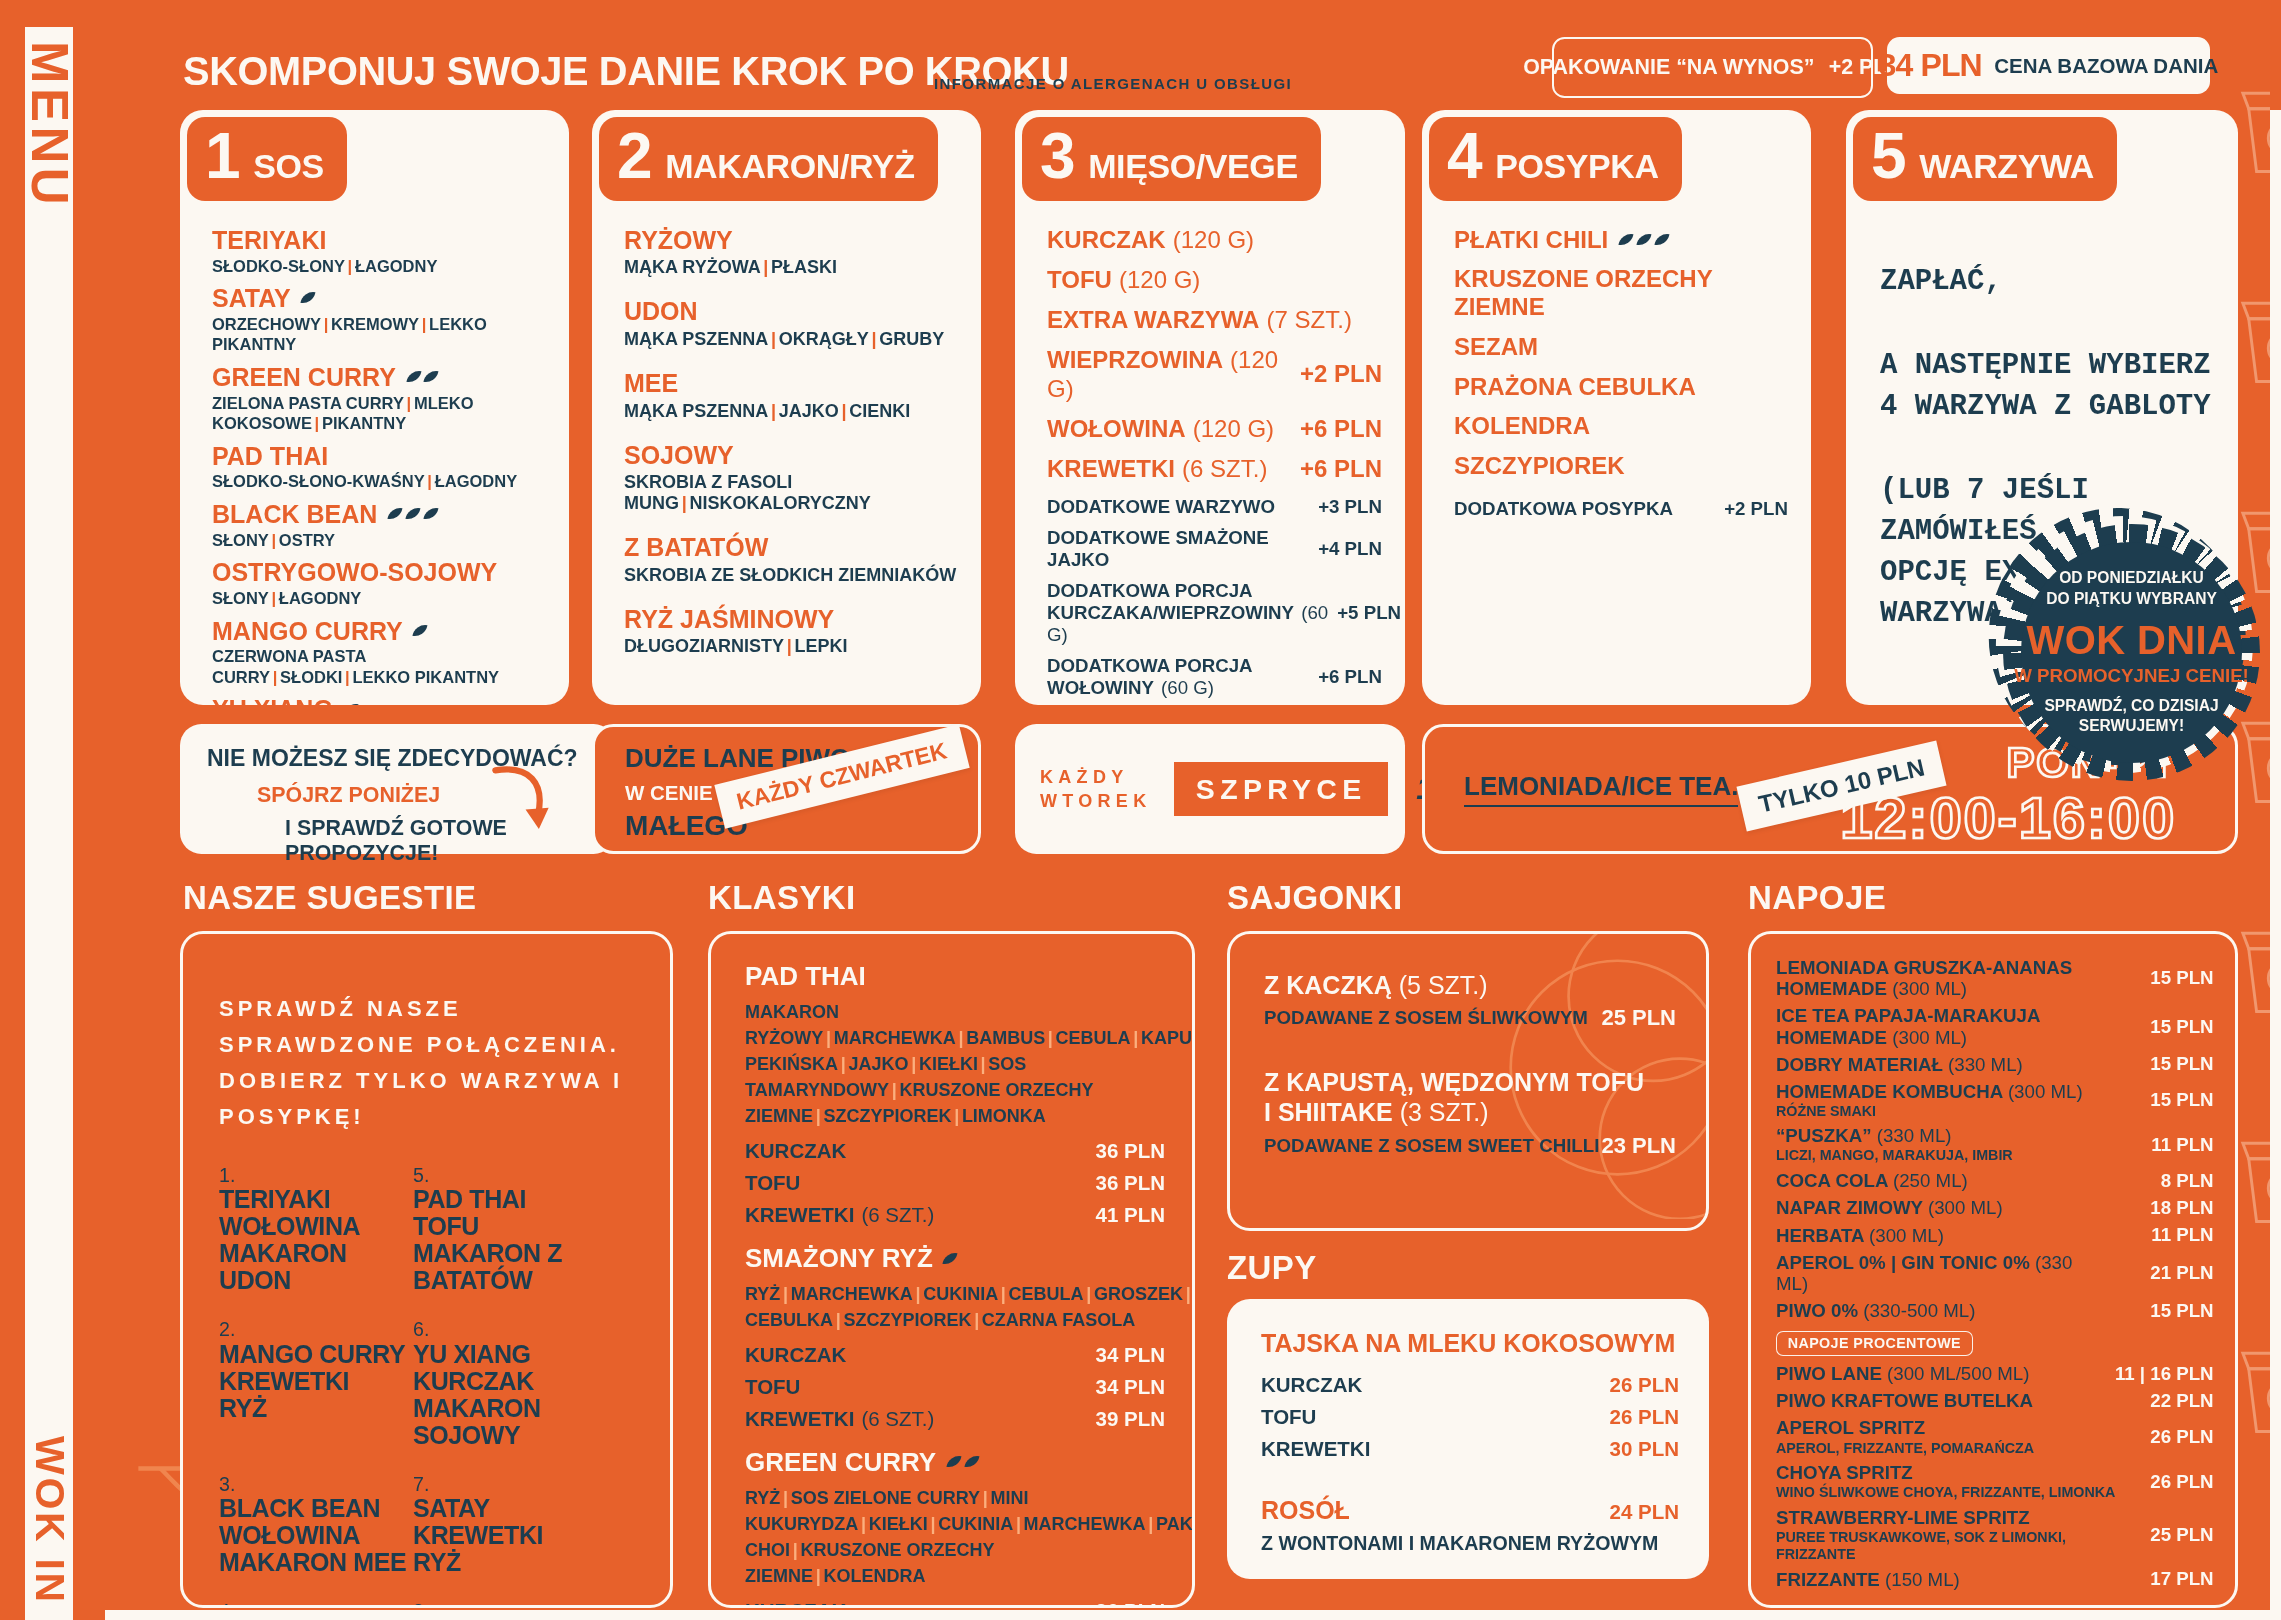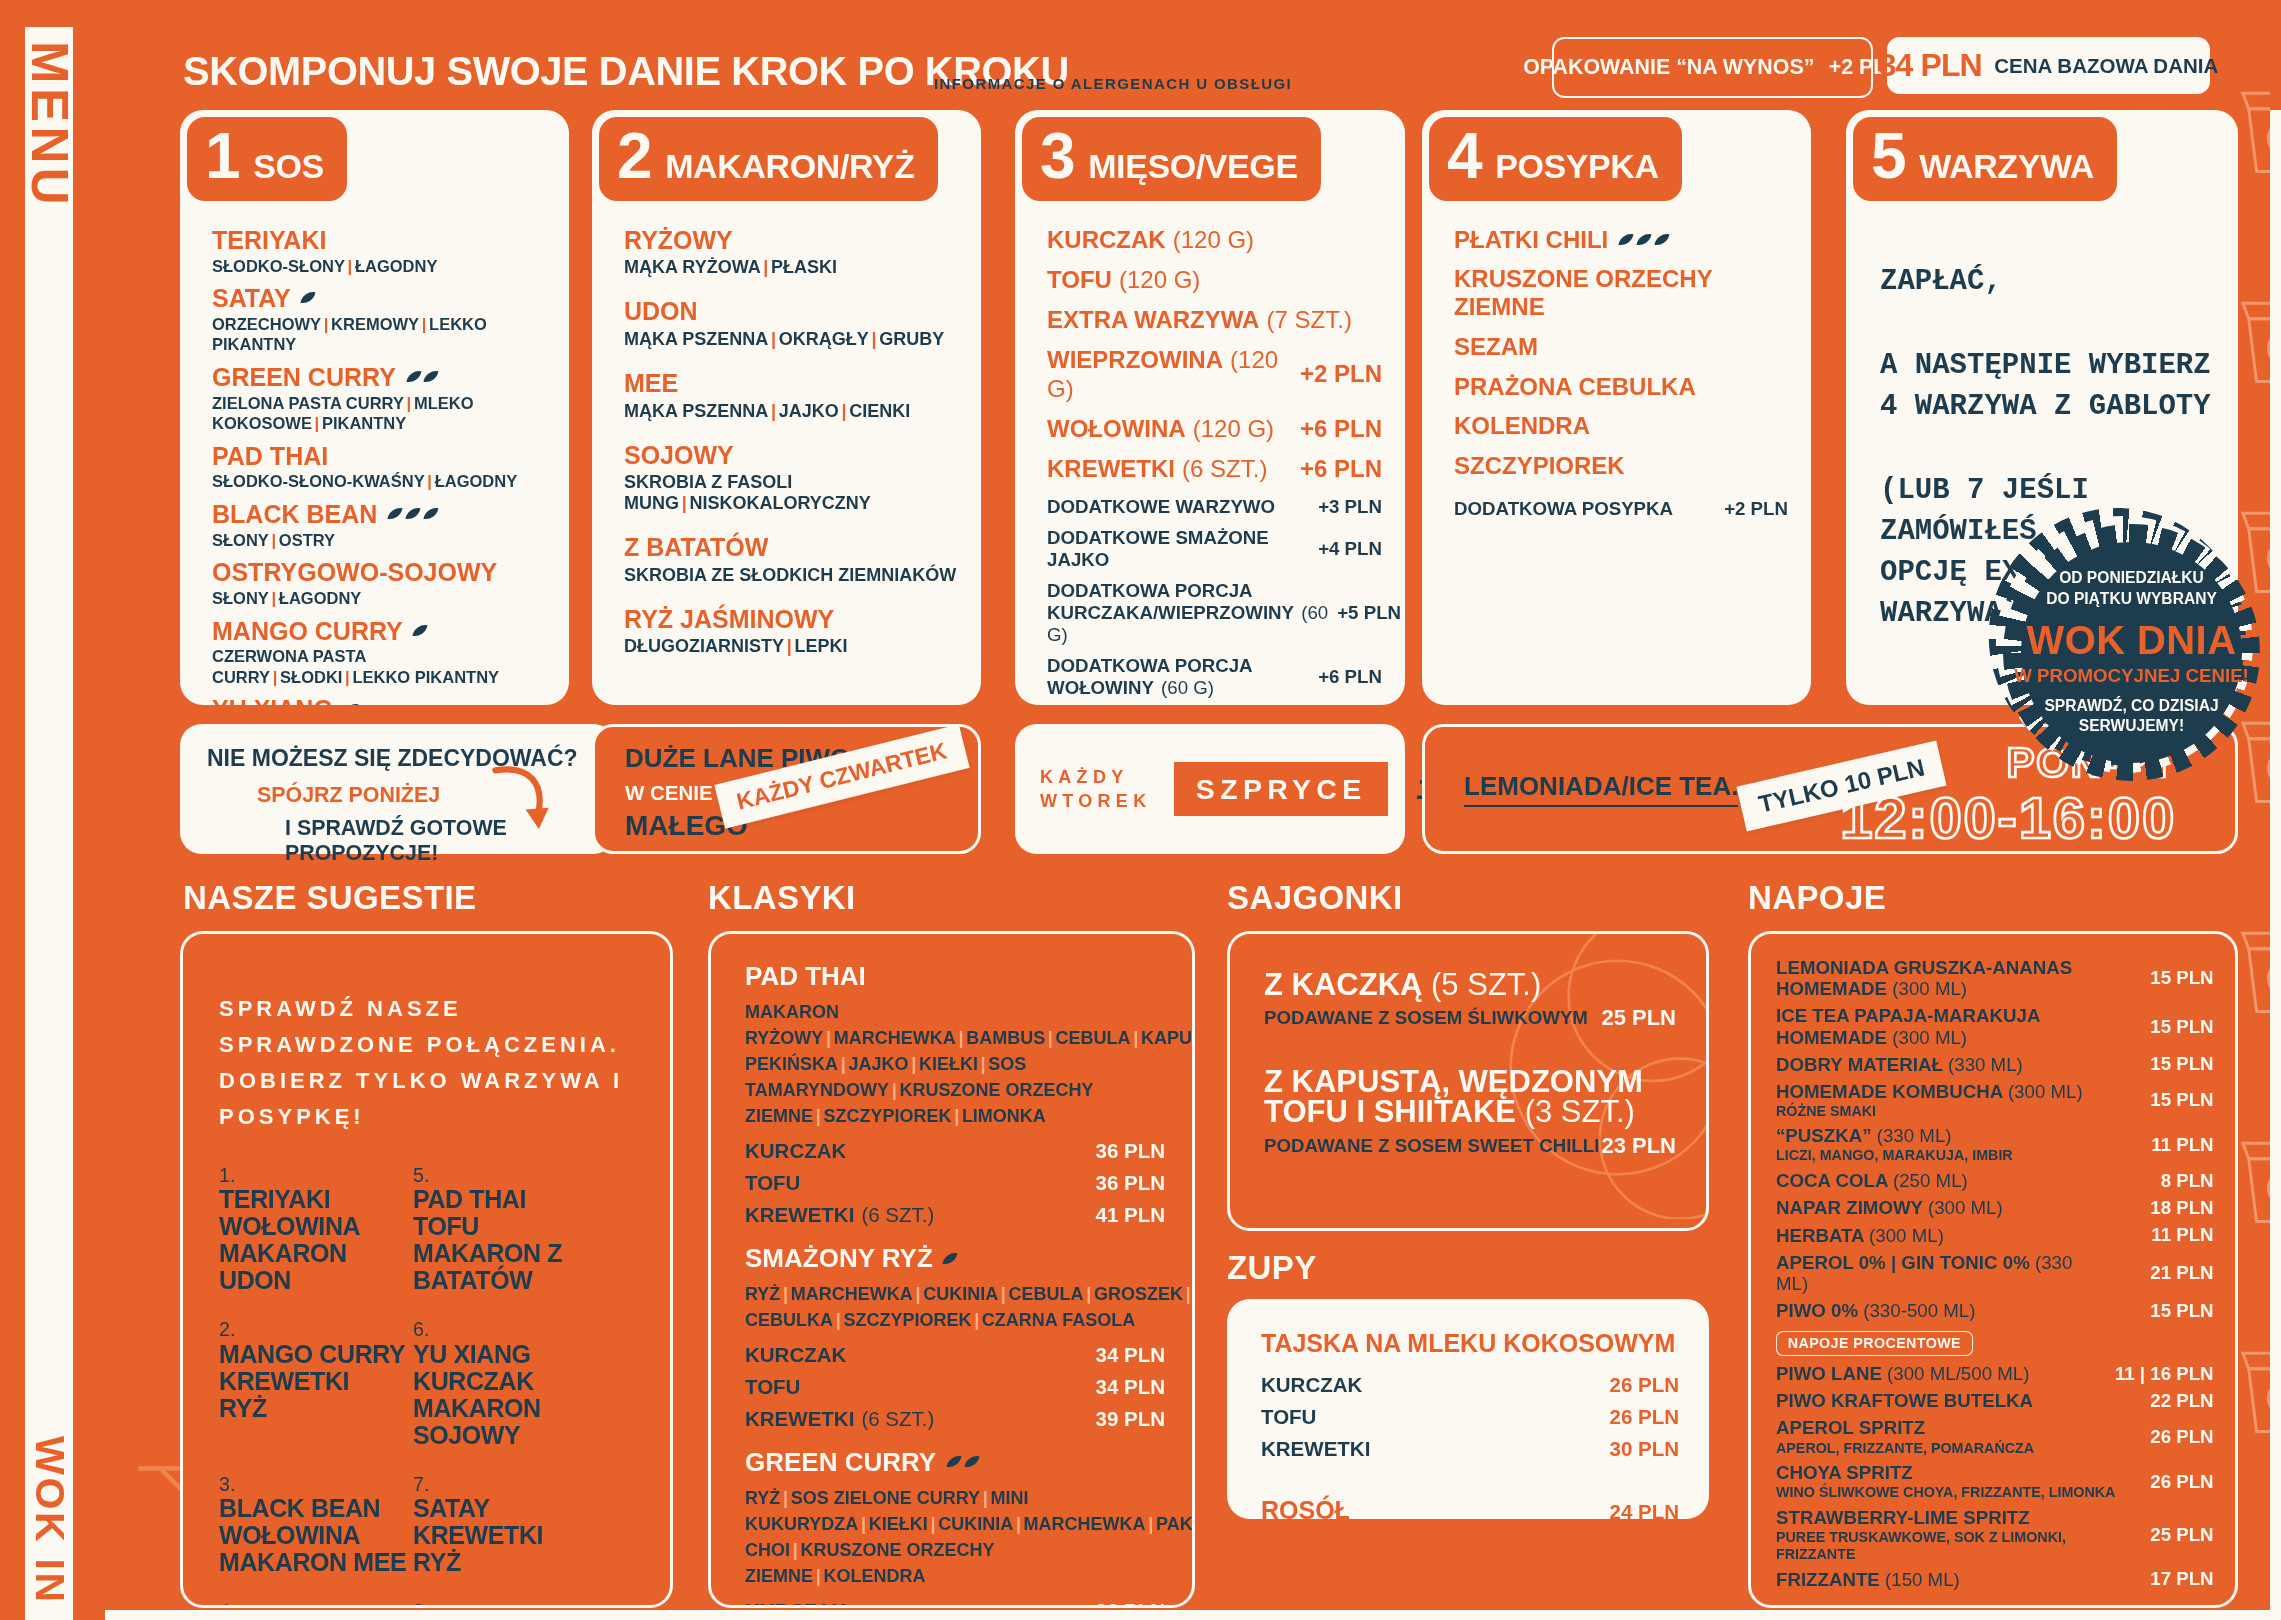--- a/index.html
+++ b/index.html
@@ -115,29 +115,29 @@
   .dish{margin-bottom:14.3px;}
   .dish-name{color:var(--paper);font-size:26px;font-weight:800;display:flex;align-items:center;}
   .dish-name .chili{background:var(--navy);}
   .dish-ing{color:var(--navy);font-size:18px;font-weight:700;line-height:26px;margin:7.1px 0 9px;}
   .variants .row{font-size:20.5px;margin-bottom:6.2px;line-height:26px;}
   .variants .rn{color:var(--navy);} .variants .rq{color:var(--navy);font-weight:400;}
   .variants .price{color:var(--paper);font-weight:800;white-space:nowrap;}
 
   #sajgonki-card{left:1227px;width:482px;height:300px;padding:36px 30px 0 34px;}
   .sj{margin-bottom:36px;position:relative;z-index:1;}
-  .sj-name{color:var(--paper);font-size:31px;font-weight:800;line-height:30px;max-width:383px;}
+  .sj-name{color:var(--paper);font-size:25px;font-weight:800;line-height:30px;max-width:383px;}
   .sj-name .rq{font-weight:400;}
   .sj .row{margin-top:5.3px;}
   .sj-desc{color:var(--navy);font-size:18.7px;font-weight:700;}
   .sj-price{color:var(--paper);font-size:22px;font-weight:800;white-space:nowrap;}
   .sj-circles{position:absolute;right:-45px;top:-9px;z-index:0;opacity:.55;}
 
   #zupy-title{top:1249px;left:1227px;}
-  #zupy-card{left:1227px;top:1299px;width:482px;height:220px;padding:30px 30px 0 34px;}
+  #zupy-card{left:1227px;top:1299px;width:482px;height:280px;padding:30px 30px 0 34px;}
   #zupy-card .zh{color:var(--or);font-size:25px;font-weight:800;margin-bottom:14.3px;}
   #zupy-card .row{font-size:20.5px;margin-bottom:7.1px;line-height:25px;}
   #zupy-card .rn{color:var(--navy);}
   #zupy-card .price{color:var(--or);font-weight:800;}
   #zupy-card .second{margin-top:37px;}
   #zupy-card .second .zh{margin-bottom:1.8px;}
   .zdesc{color:var(--navy);font-size:19.6px;font-weight:700;margin-top:3.6px;}
 
   #napoje-card{left:1748px;width:490px;height:677px;padding:23px 21.4px 0 25px;}
   .drink{display:flex;justify-content:space-between;align-items:center;margin-bottom:5.3px;}

